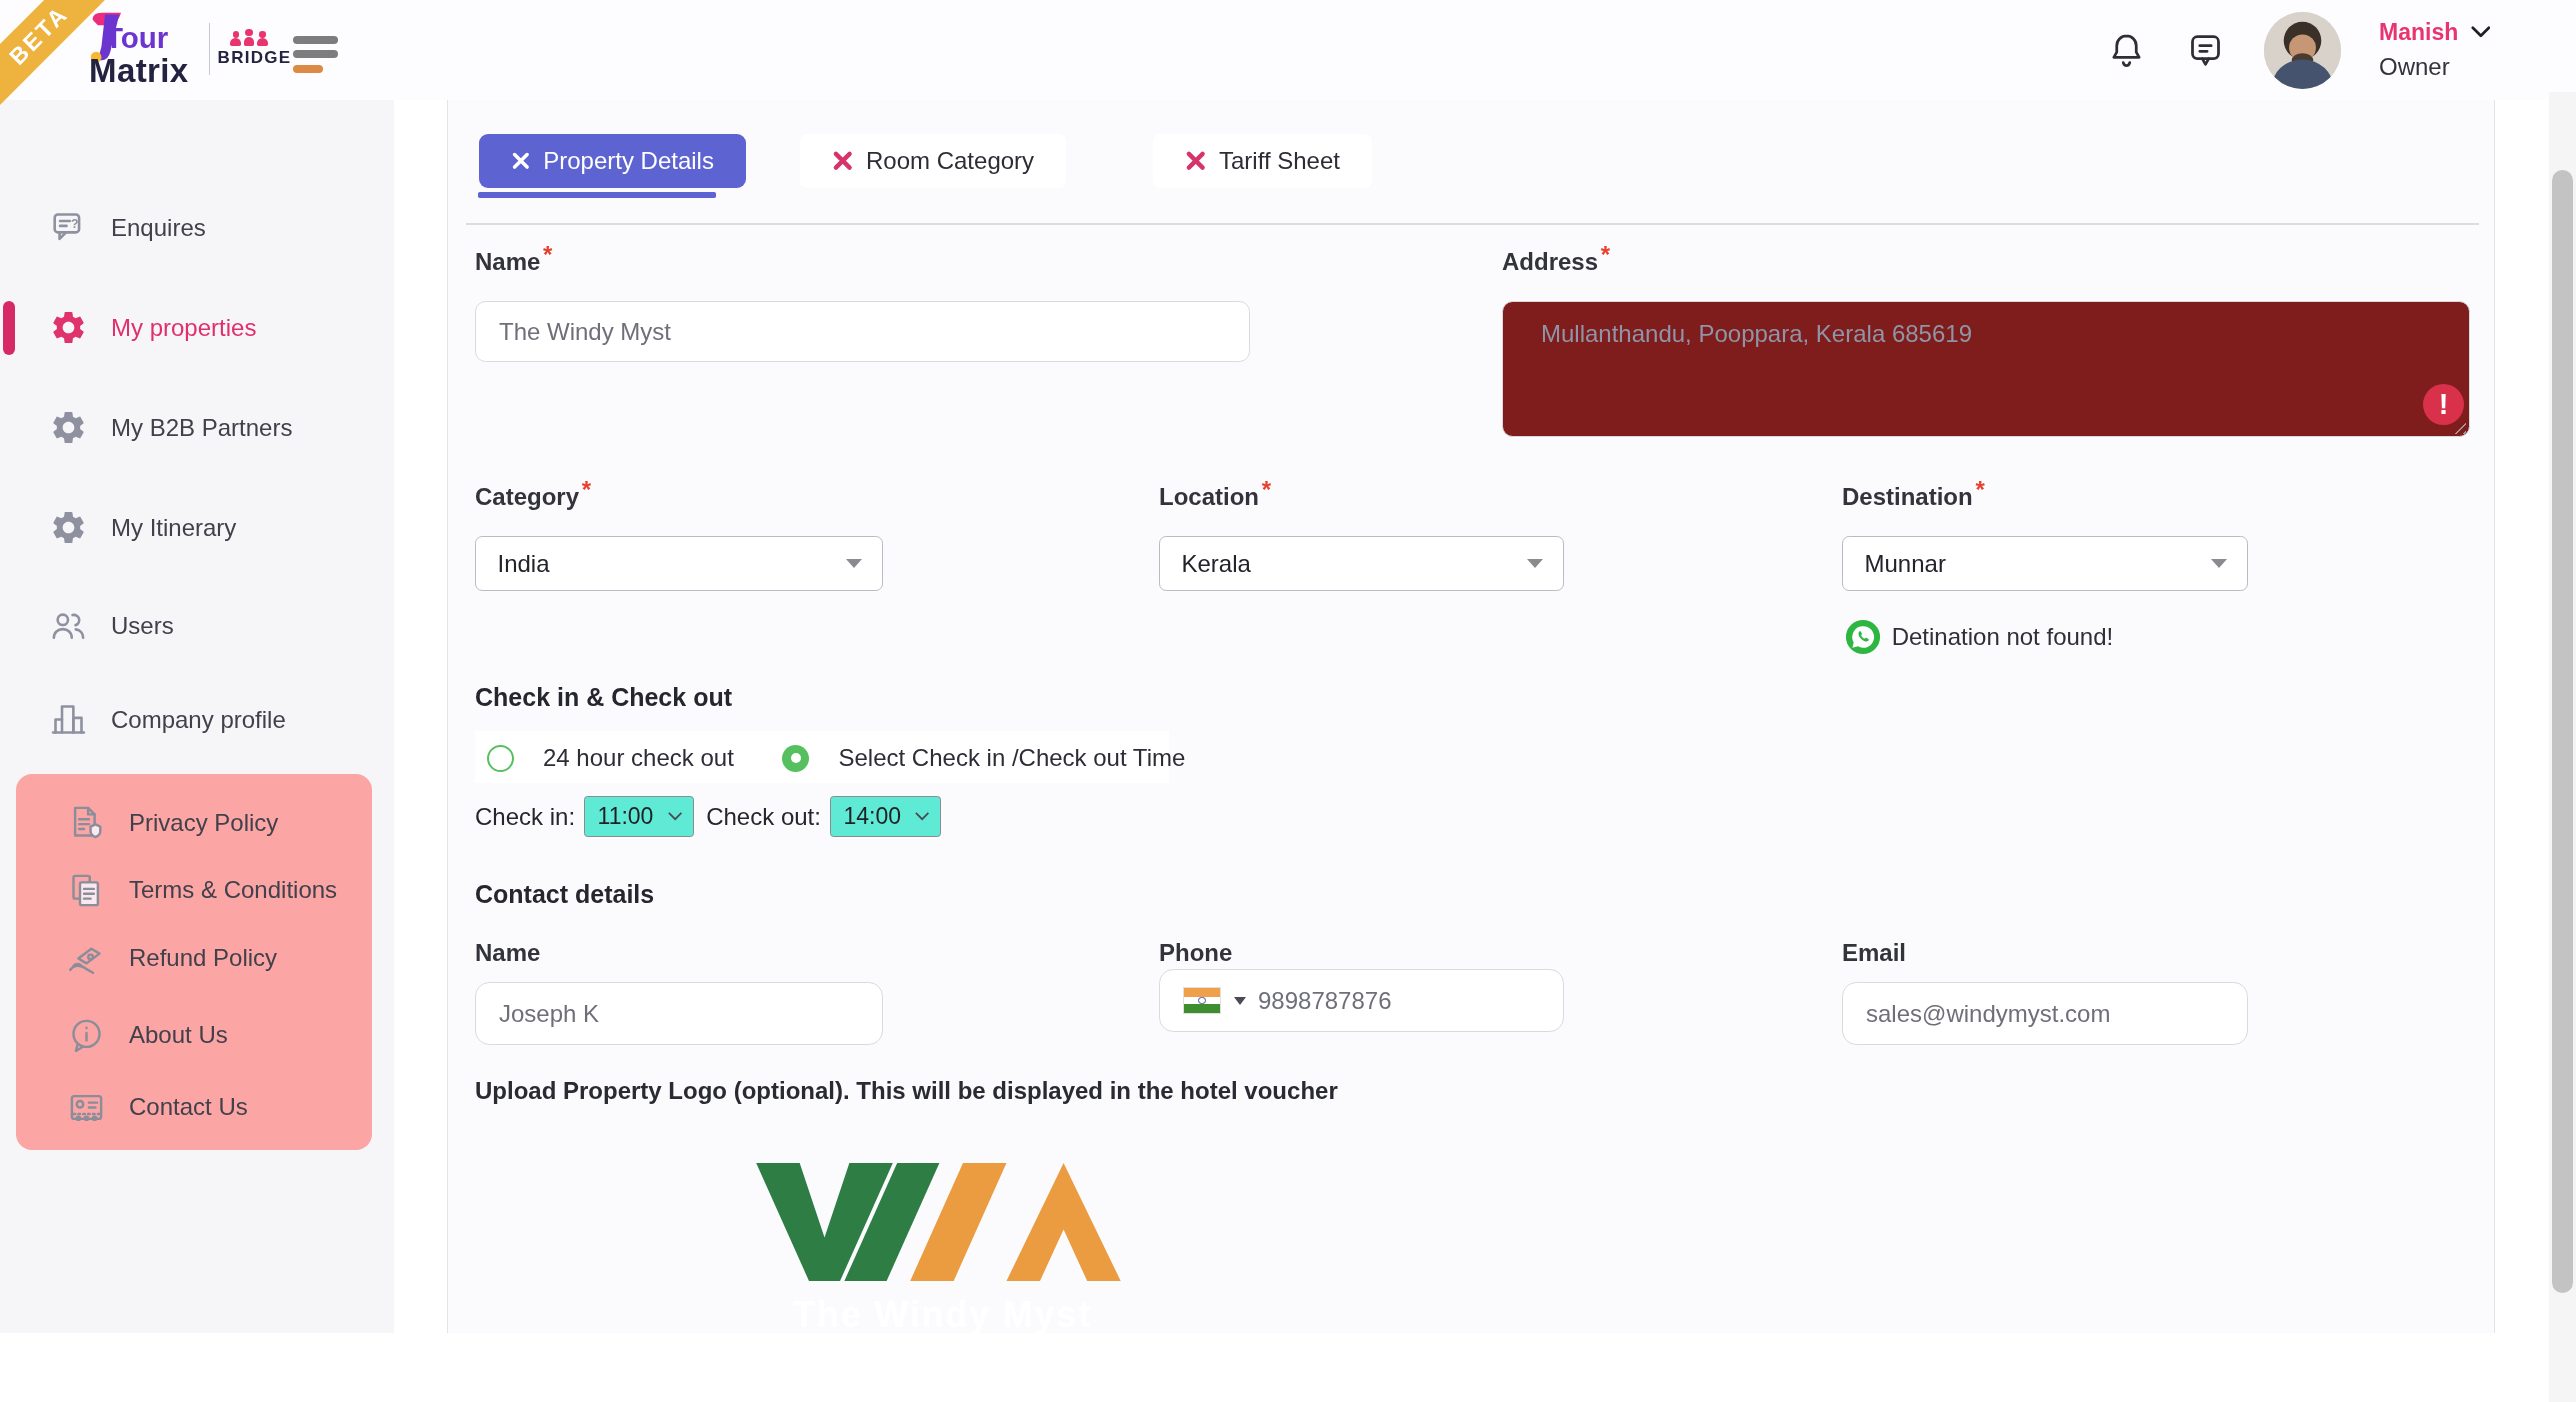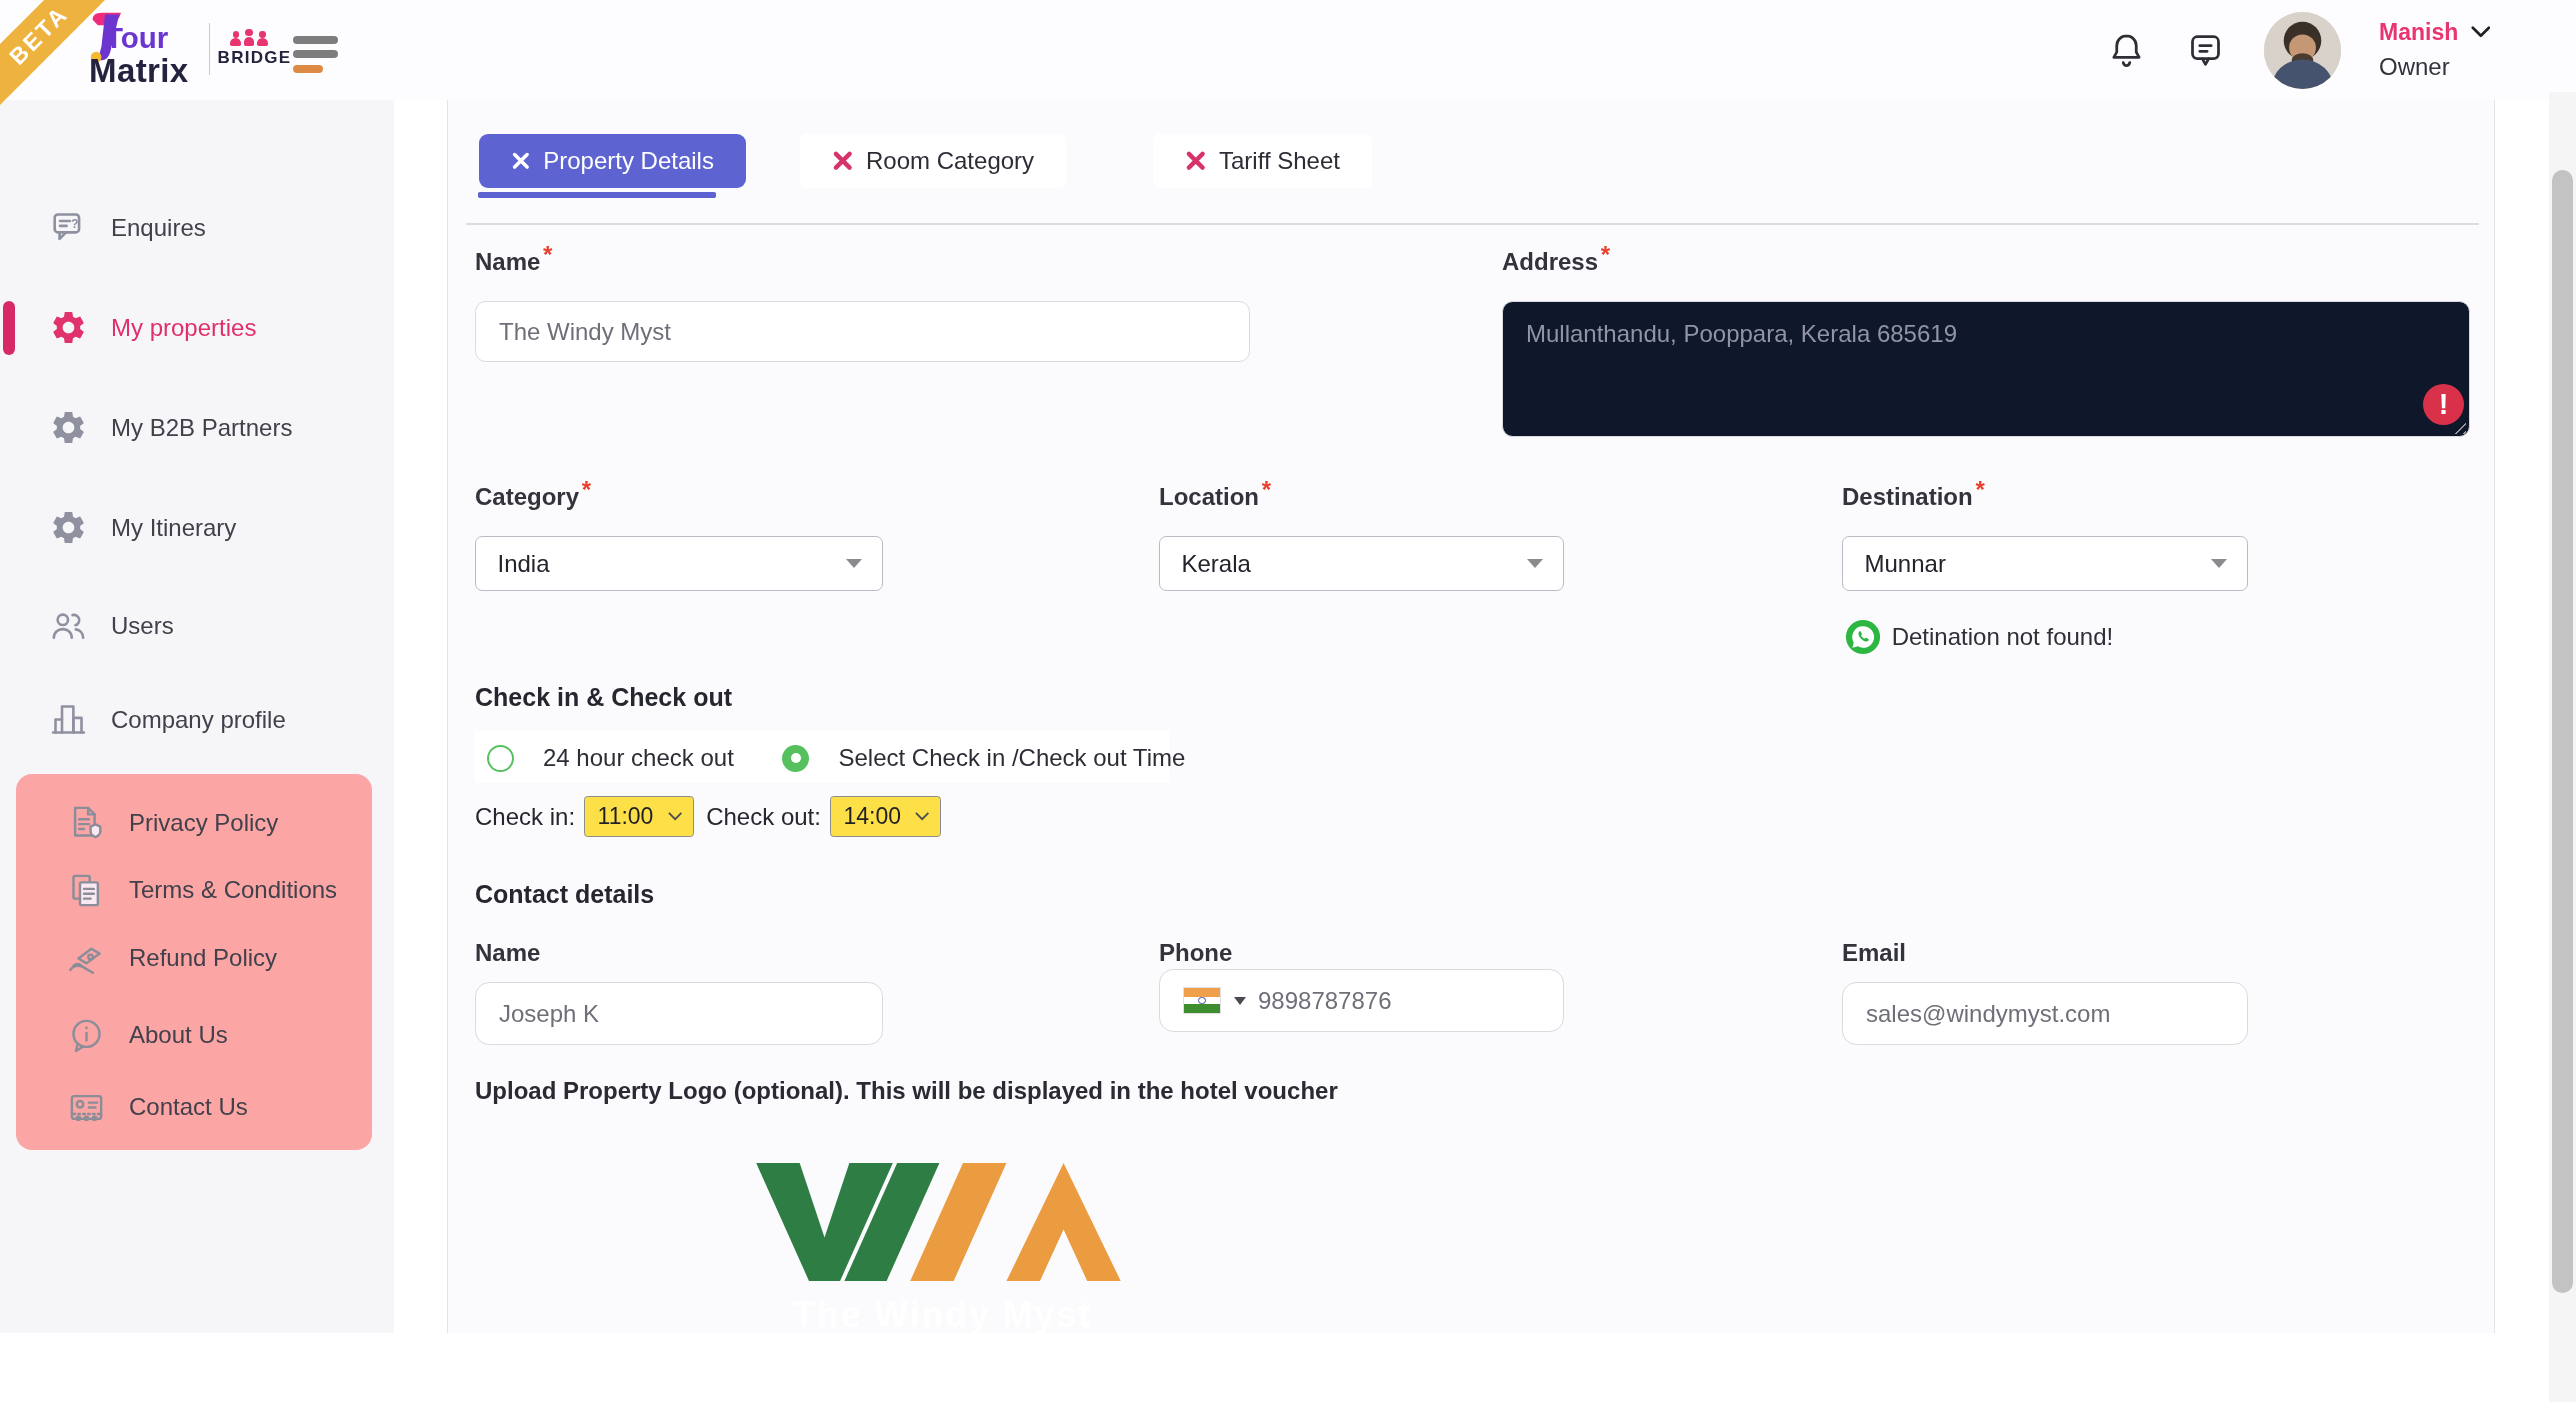--- a/index.html
+++ b/index.html
@@ -64,22 +64,22 @@
   .tab-underline { position:absolute; left:29.5px; top:92px; width:238px; height:6.3px; background:#5d63d1; border-radius:1.8px; }
   .tabs-divider { position:absolute; left:18px; top:123px; width:2013px; height:1.8px; background:#dcdcdf; }
 
   .fld-label { position:absolute; font-size:24px; font-weight:bold; color:#33333b; white-space:nowrap; }
   .req { color:#e8402e; font-size:24px; position:relative; top:-7.2px; margin-left:2.7px; font-weight:bold; }
   .tb { position:absolute; background:#fff; border:0.9px solid #dadade; display:flex; align-items:center;
     padding:0 23px; font-size:24px; color:#6f6f7a; cursor:text; }
   .name-label { left:27px; top:148px; }
   .name-input { left:27px; top:201px; width:775px; height:61px; border-radius:10.7px; }
   .addr-label { left:1054px; top:148px; }
-  .addr-box { position:absolute; left:1054px; top:201px; width:968px; height:136px; background:#0f172a;
-    border:0.9px solid #dadade; border-radius:10.7px; padding:18px 23px; font-size:24px; color:#9094a6; cursor:text; }
+  .addr-box { position:absolute; left:1054px; top:201px; width:968px; height:136px; background:#7f1d1d;
+    border:0.9px solid #dadade; border-radius:10.7px; padding:18px 38px; font-size:24px; color:#9094a6; cursor:text; }
   .err-badge { position:absolute; left:1975px; top:284px; width:41px; height:41px; border-radius:50%;
     background:#da314b; color:#fff; font-size:29px; font-weight:bold; display:flex; align-items:center; justify-content:center; }
   .resize-handle { position:absolute; left:2002px; top:318px; width:16px; height:16px; cursor:nwse-resize;
     background:repeating-linear-gradient(135deg, transparent 0 3.6px, #9a9a9a 3.6px 5.4px);
     clip-path:polygon(100% 0, 100% 100%, 0 100%); }
 
   .country-label { left:27px; top:383px; }
   .location-label { left:711px; top:383px; }
   .dest-label { left:1394px; top:383px; }
   .sel { position:absolute; top:436px; height:55px; background:#fff; border:0.9px solid #b9bbc2; border-radius:7.2px;
@@ -95,21 +95,21 @@
   .check-heading { position:absolute; left:27px; top:583px; font-size:25px; font-weight:bold; color:#26262e; }
   .radio-strip { position:absolute; left:27px; top:631px; width:694px; height:52px; background:#fff; }
   .radio-row { position:absolute; left:39px; top:644px; display:flex; align-items:center; gap:29px; }
   .radio { width:27px; height:27px; border-radius:50%; flex:none; cursor:pointer; }
   .radio.off { border:2.7px solid #56c05e; background:#fff; }
   .radio.on { background:#56c05e; display:flex; align-items:center; justify-content:center; }
   .radio.on::after { content:""; width:10.7px; height:10.7px; border-radius:50%; background:#fff; }
   .radio-label { font-size:24px; color:#2d2d36; margin-right:19.7px; white-space:nowrap; cursor:pointer; }
   .time-row { position:absolute; left:27px; top:696px; height:41px; display:flex; align-items:center; }
   .time-label { font-size:24px; color:#26262e; white-space:nowrap; }
-  .time-sel { height:41px; border:1.8px solid #8c8c90; border-radius:3.6px; background:#fde047; display:flex;
+  .time-sel { height:41px; border:1.8px solid #8c8c90; border-radius:3.6px; background:#5eead4; display:flex;
     align-items:center; gap:14.3px; padding:0 10.7px 0 12.5px; font-size:23px; color:#1f1f26; margin:0 12.5px 0 9px; cursor:pointer; }
 
   .contact-heading { position:absolute; left:27px; top:780px; font-size:25px; font-weight:bold; color:#26262e; }
   .cname-label { left:27px; top:839px; }
   .cphone-label { left:711px; top:839px; }
   .cemail-label { left:1394px; top:839px; }
   .fld-label.thin { font-weight:bold; }
   .cname-input { left:27px; top:882px; width:408px; height:63px; border-radius:14.3px; }
   .cphone-input { left:711px; top:869px; width:405px; height:63px; border-radius:14.3px; gap:12.5px; }
   .cemail-input { left:1394px; top:882px; width:406px; height:63px; border-radius:14.3px; }

